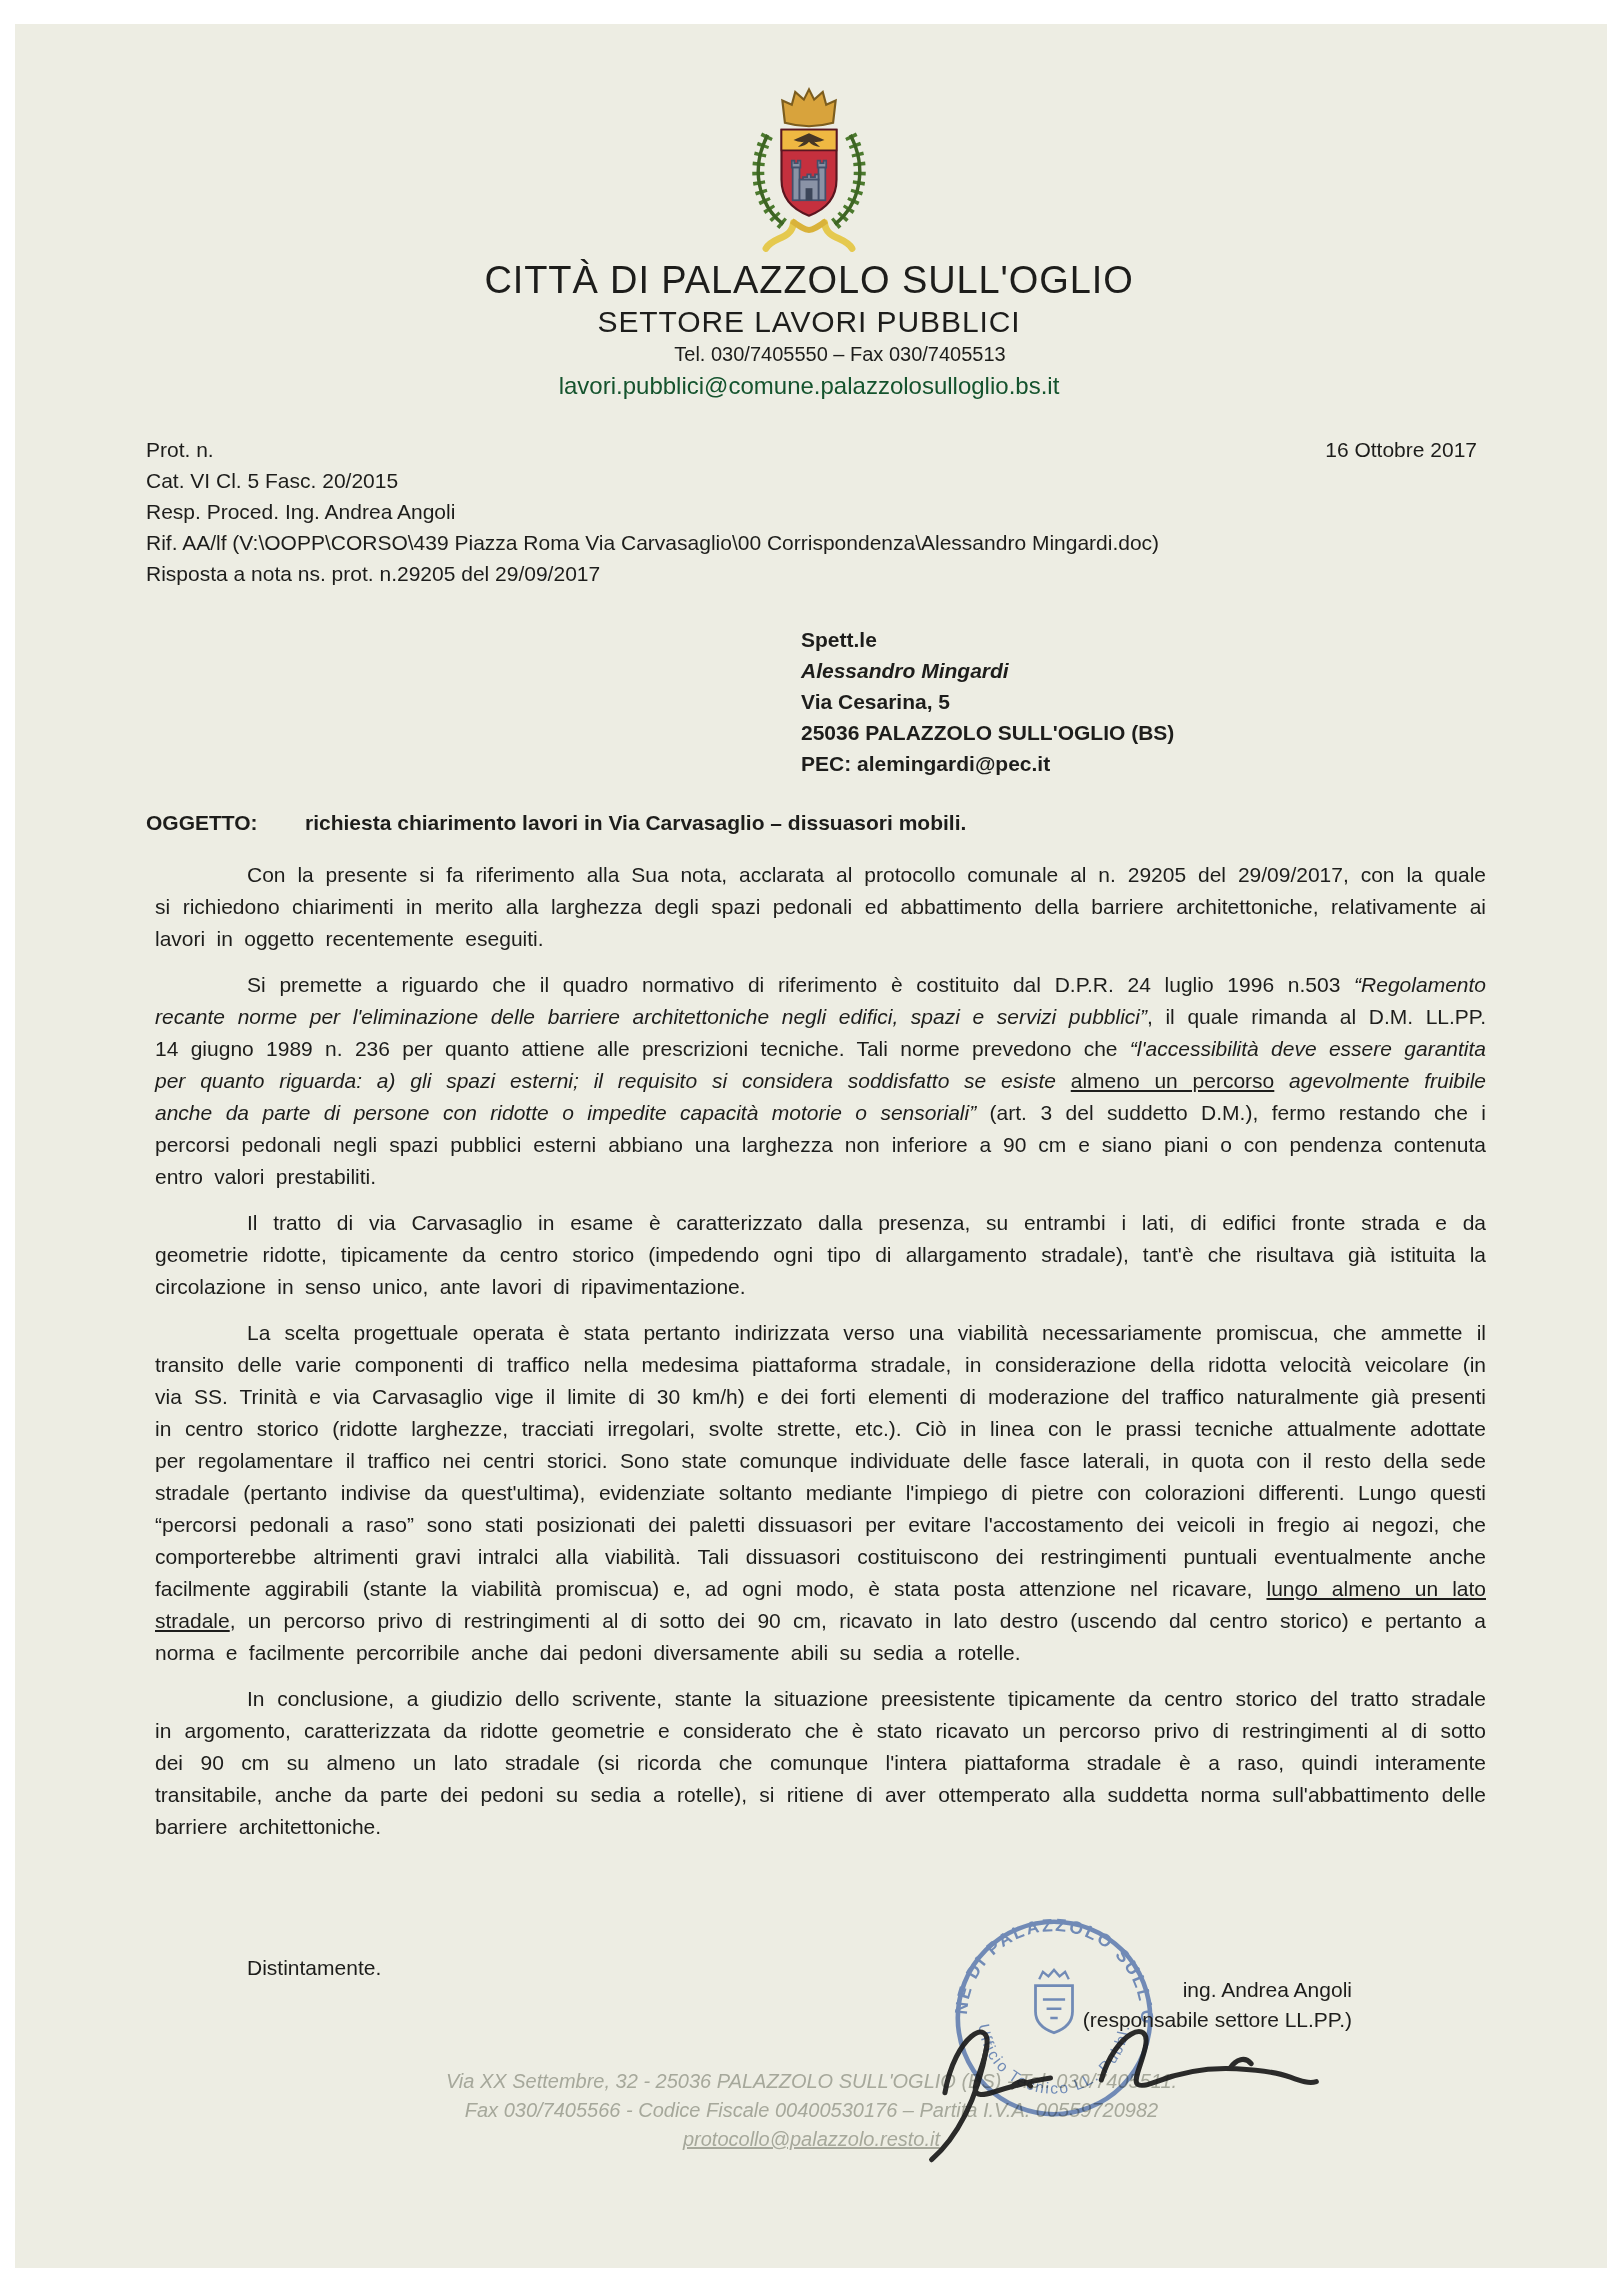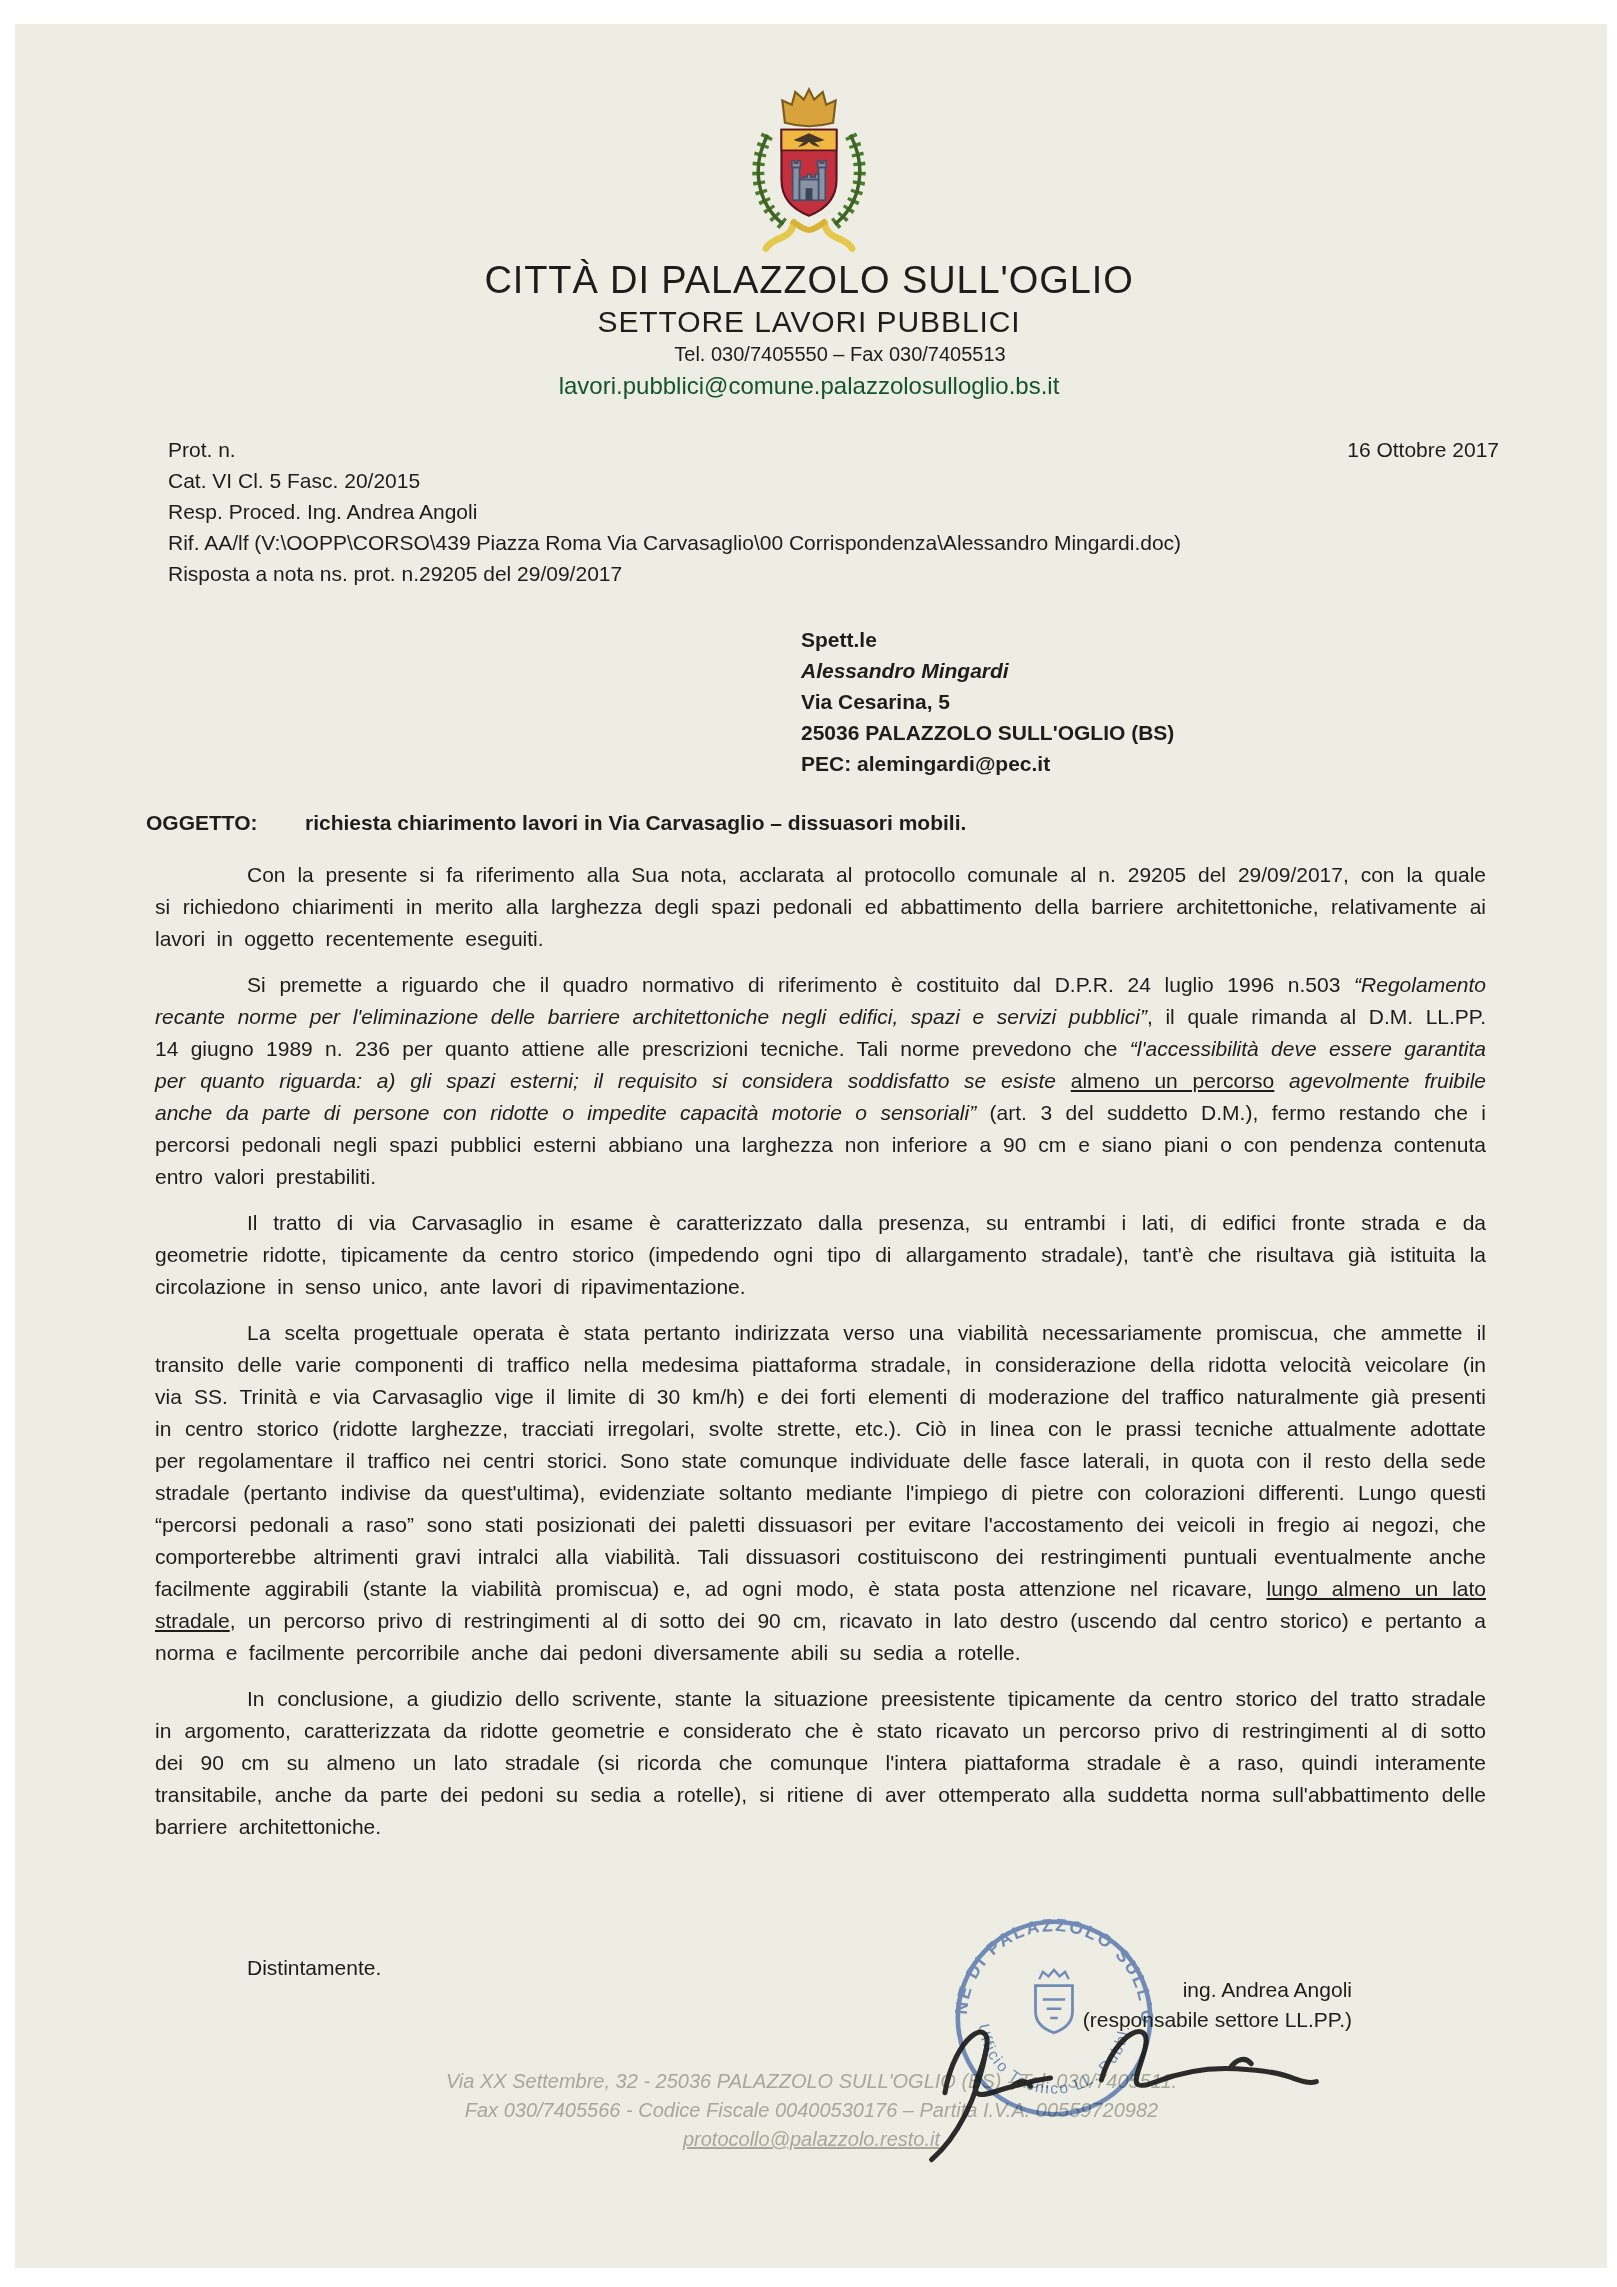--- a/index.html
+++ b/index.html
@@ -10,21 +10,21 @@
          background-color:#edede3;}
   
   .crest{position:absolute;top:85px;left:50%;transform:translateX(-50%);width:155px;height:172px;}
   .h-city{position:absolute;top:259px;left:0;width:100%;text-align:center;
           font-weight:normal;font-size:38px;letter-spacing:0.9px;}
   .h-dept{position:absolute;top:305px;left:0;width:100%;text-align:center;font-size:30px;letter-spacing:0.9px;}
   .h-tel{position:absolute;top:343px;left:0;width:100%;text-align:center;font-size:20px;padding-left:31px;}
   .h-mail{position:absolute;top:372px;left:0;width:100%;text-align:center;font-size:24px;}
   .h-mail span{color:#14532d;}
   
-  .meta{position:absolute;left:146px;top:434px;width:1331px;font-size:21px;line-height:31px;margin-left:22px;}
+  .meta{position:absolute;left:146px;top:434px;width:1331px;font-size:21px;line-height:31px;}
   .meta-row1{display:flex;justify-content:space-between;}
   
   .recipient{position:absolute;left:801px;top:624px;font-size:21px;line-height:31px;font-weight:bold;}
   .recipient .name{font-style:italic;}
   
   .subject{position:absolute;left:146px;top:811px;width:1331px;font-weight:bold;font-size:21px;display:flex;}
   .subject .lbl{width:159px;flex:none;}
   
   .body{position:absolute;left:146px;top:859px;width:1331px;font-size:21px;line-height:32px;
         text-align:justify;word-spacing:5.5px;margin-left:9px;}

